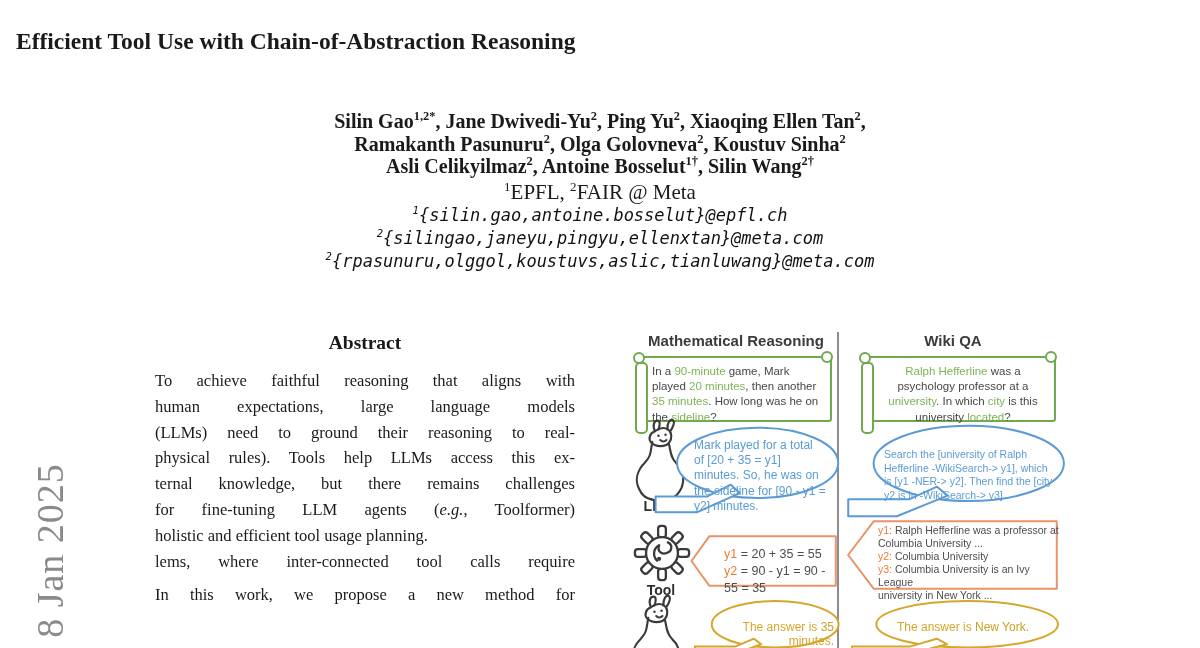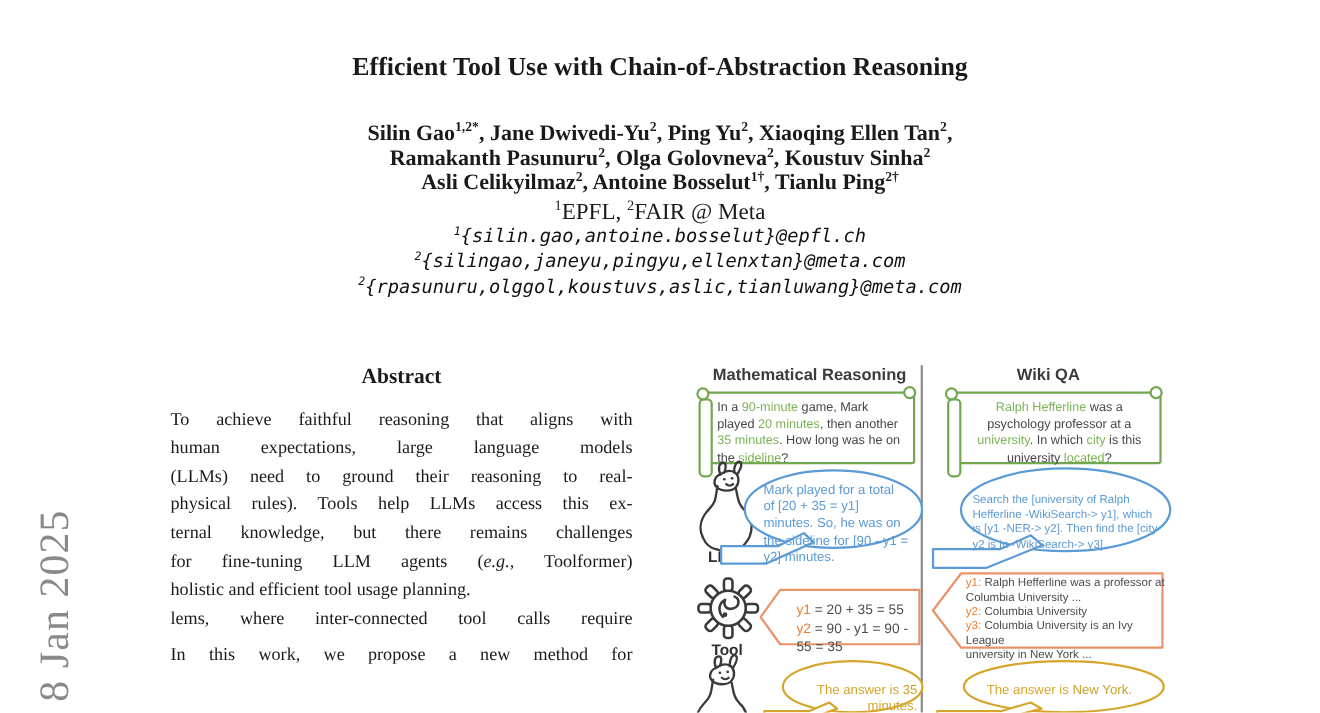--- a/index.html
+++ b/index.html
@@ -6,22 +6,22 @@
   .page{position:relative;width:1200px;height:648px;background:#ffffff;overflow:hidden;
         font-family:"Liberation Serif", serif;color:#1a1a1a;}
 
   
   .arxiv-strip{position:absolute;left:28px;top:662px;width:300px;height:46px;
     transform:rotate(-90deg);transform-origin:left top;
     font-family:"Liberation Serif", serif;font-size:38px;color:#8a8a8a;
     letter-spacing:1px;white-space:nowrap;}
 
   
-  .title{position:absolute;left:0;right:0;top:48px;text-align:center;
-    font-size:23.5px;font-weight:bold;}
+  .title{position:absolute;left:0;right:0;top:28px;
+    font-size:23.5px;font-weight:bold;padding-left:16px;}
   .authors{position:absolute;left:0;right:0;top:110px;text-align:center;}
   .author-line{font-size:20px;font-weight:bold;line-height:22.5px;}
   .affil{font-size:21px;line-height:24px;margin-top:2px;}
   .email{font-family:"DejaVu Sans Mono", monospace;font-size:17px;line-height:23px;color:#111;font-style:italic;}
   sup{font-size:62%;vertical-align:super;line-height:0;}
 
   
   .abstract-col{position:absolute;left:155px;top:332px;width:420px;}
   .abs-head{text-align:center;font-size:19.5px;font-weight:bold;margin:0 0 14px 0;}
   .abs-line{font-size:16.5px;line-height:25.8px;white-space:normal;}
@@ -102,21 +102,21 @@
 
 <div class="page">
 
   <div class="arxiv-strip">] 8 Jan 2025</div>
 
   <div class="title">Efficient Tool Use with Chain-of-Abstraction Reasoning</div>
 
   <div class="authors">
     <div class="author-line"><span>Silin Gao</span><sup>1,2*</sup><span>, Jane Dwivedi-Yu</span><sup>2</sup><span>, Ping Yu</span><sup>2</sup><span>, Xiaoqing Ellen Tan</span><sup>2</sup><span>,</span></div>
     <div class="author-line"><span>Ramakanth Pasunuru</span><sup>2</sup><span>, Olga Golovneva</span><sup>2</sup><span>, Koustuv Sinha</span><sup>2</sup></div>
-    <div class="author-line"><span>Asli Celikyilmaz</span><sup>2</sup><span>, Antoine Bosselut</span><sup>1†</sup><span>, Tianlu Ping</span><sup>2†</sup></div>
+    <div class="author-line"><span>Asli Celikyilmaz</span><sup>2</sup><span>, Antoine Bosselut</span><sup>1†</sup><span>, Silin Wang</span><sup>2†</sup></div>
     <div class="affil"><sup>1</sup><span>EPFL, </span><sup>2</sup><span>FAIR @ Meta</span></div>
     <div class="email"><sup>1</sup><span>{silin.gao,antoine.bosselut}@epfl.ch</span></div>
     <div class="email"><sup>2</sup><span>{silingao,janeyu,pingyu,ellenxtan}@meta.com</span></div>
     <div class="email"><sup>2</sup><span>{rpasunuru,olggol,koustuvs,aslic,tianluwang}@meta.com</span></div>
   </div>
 
   <div class="abstract-col">
     <div class="abs-head">Abstract</div>
     <div class="abs-line j"><span>To achieve faithful reasoning that aligns with</span></div>
     <div class="abs-line j"><span>human expectations, large language models</span></div>

